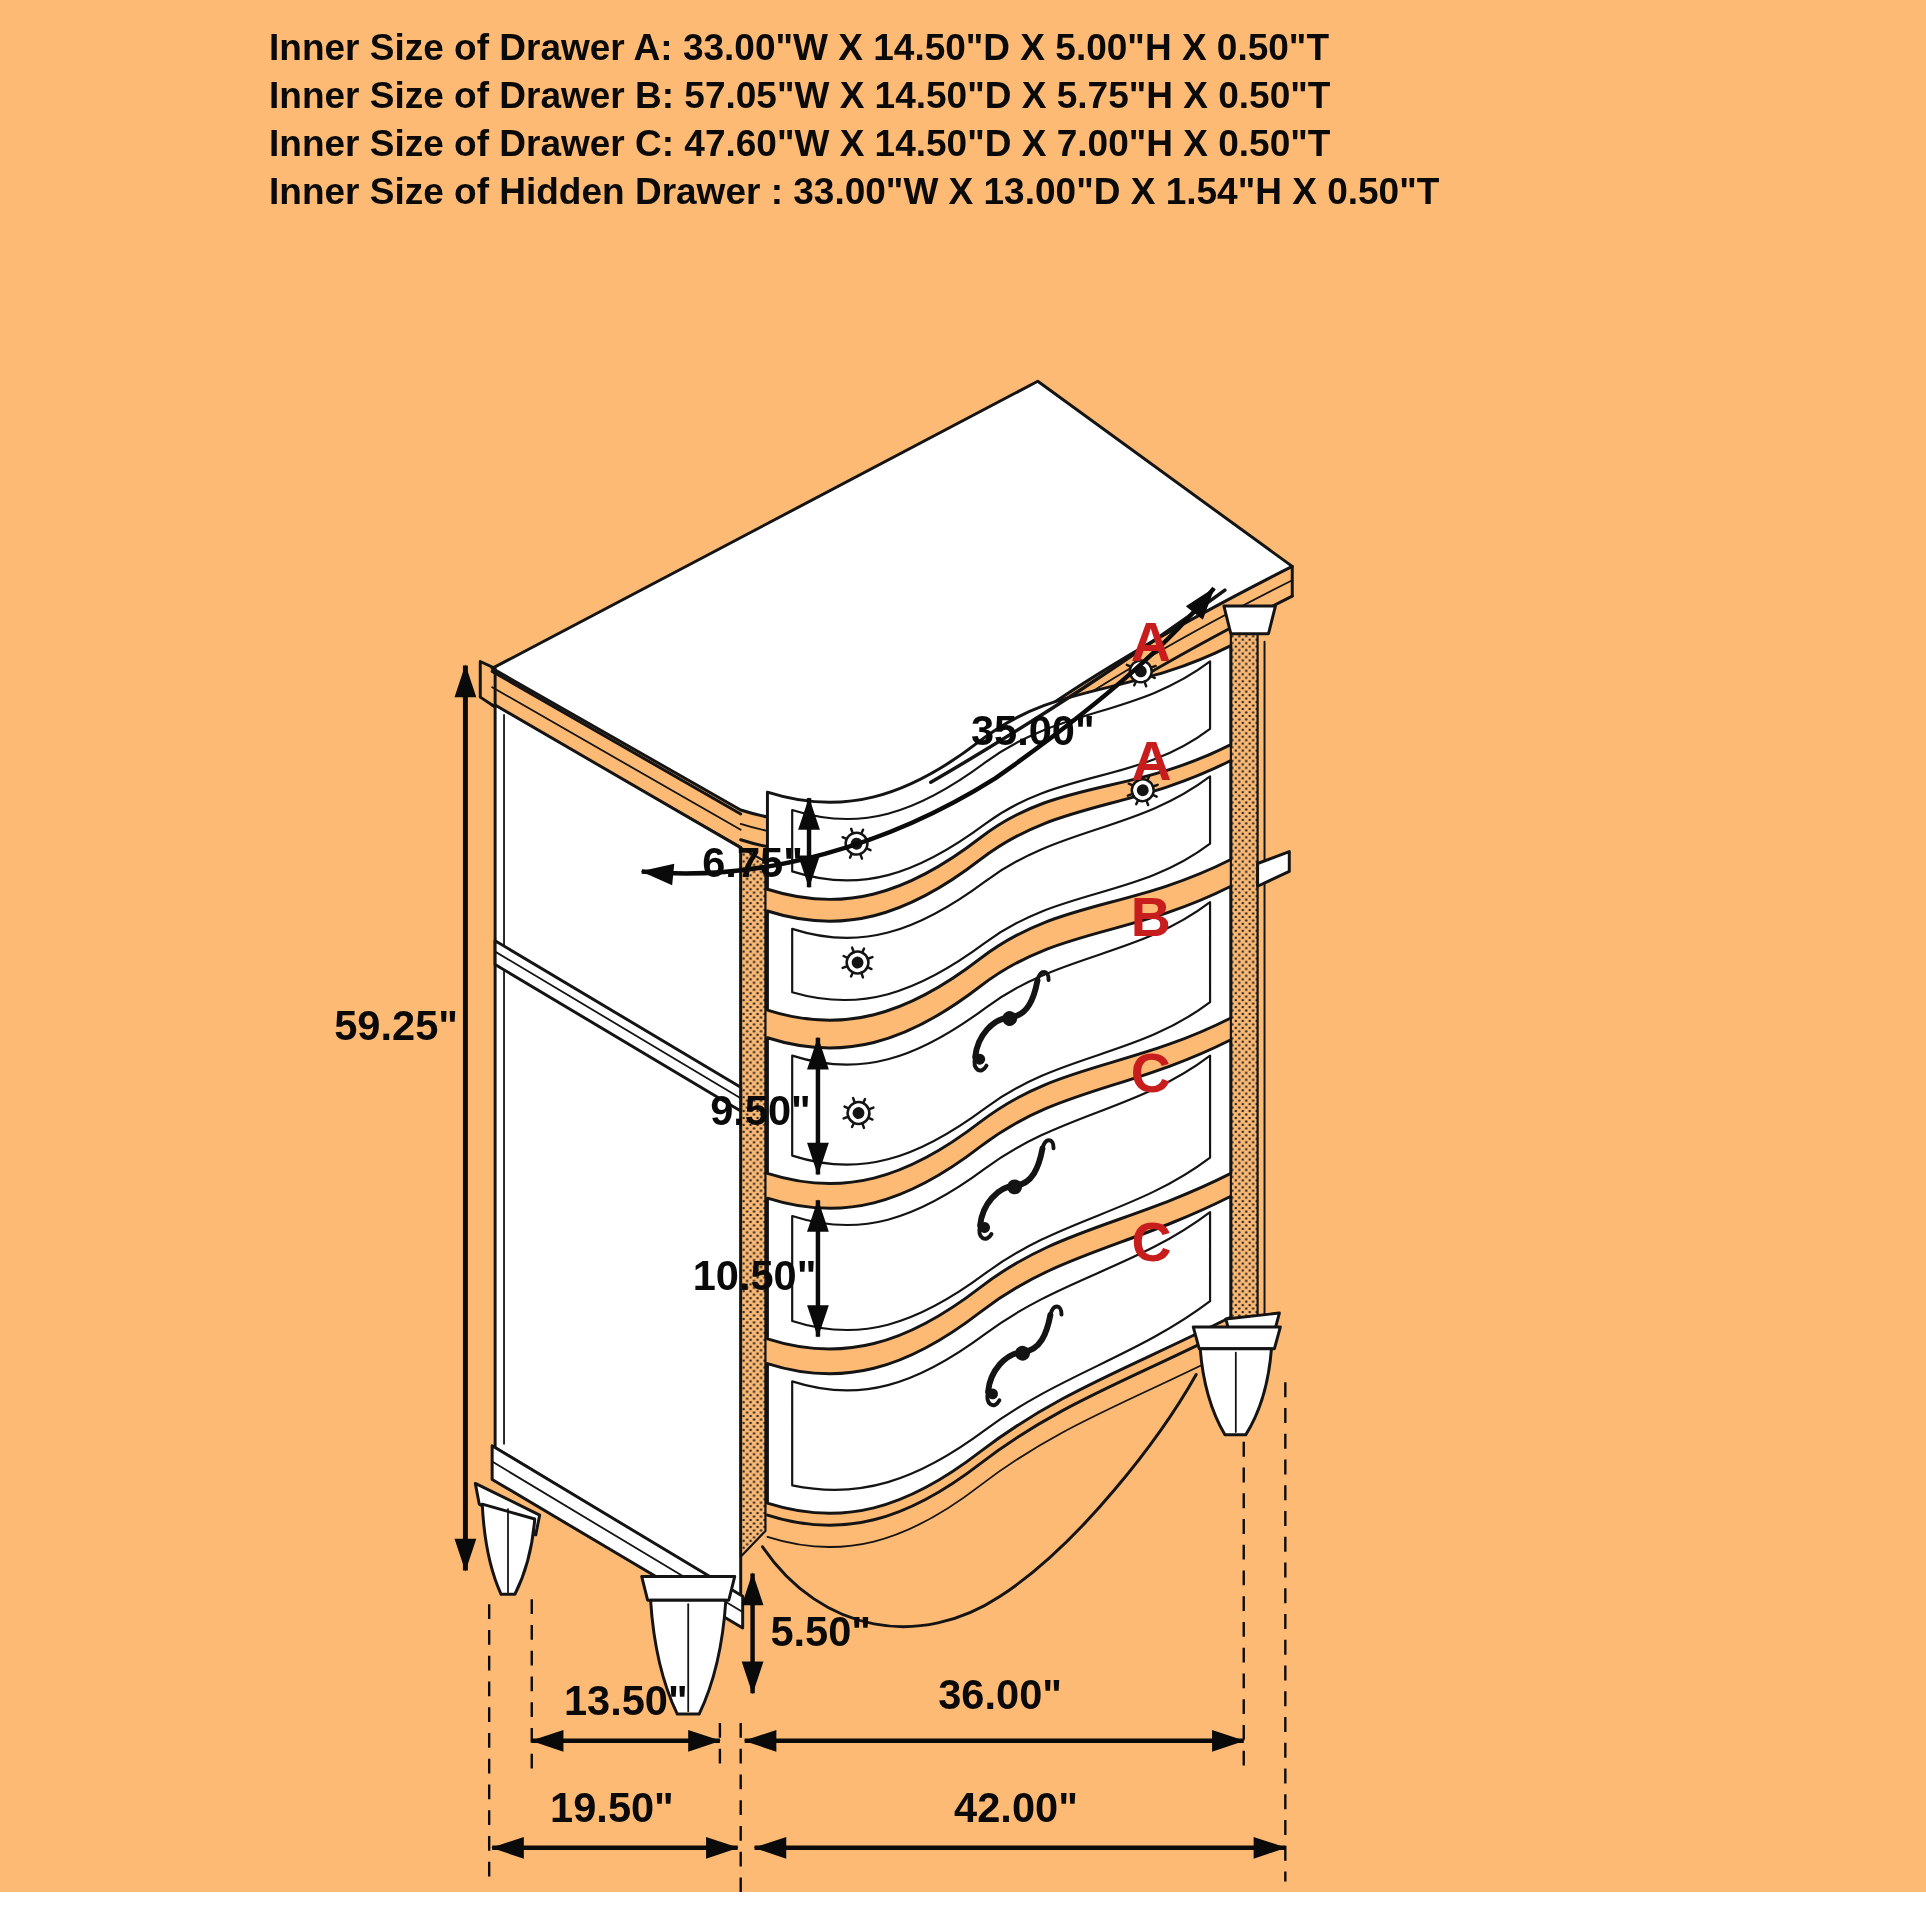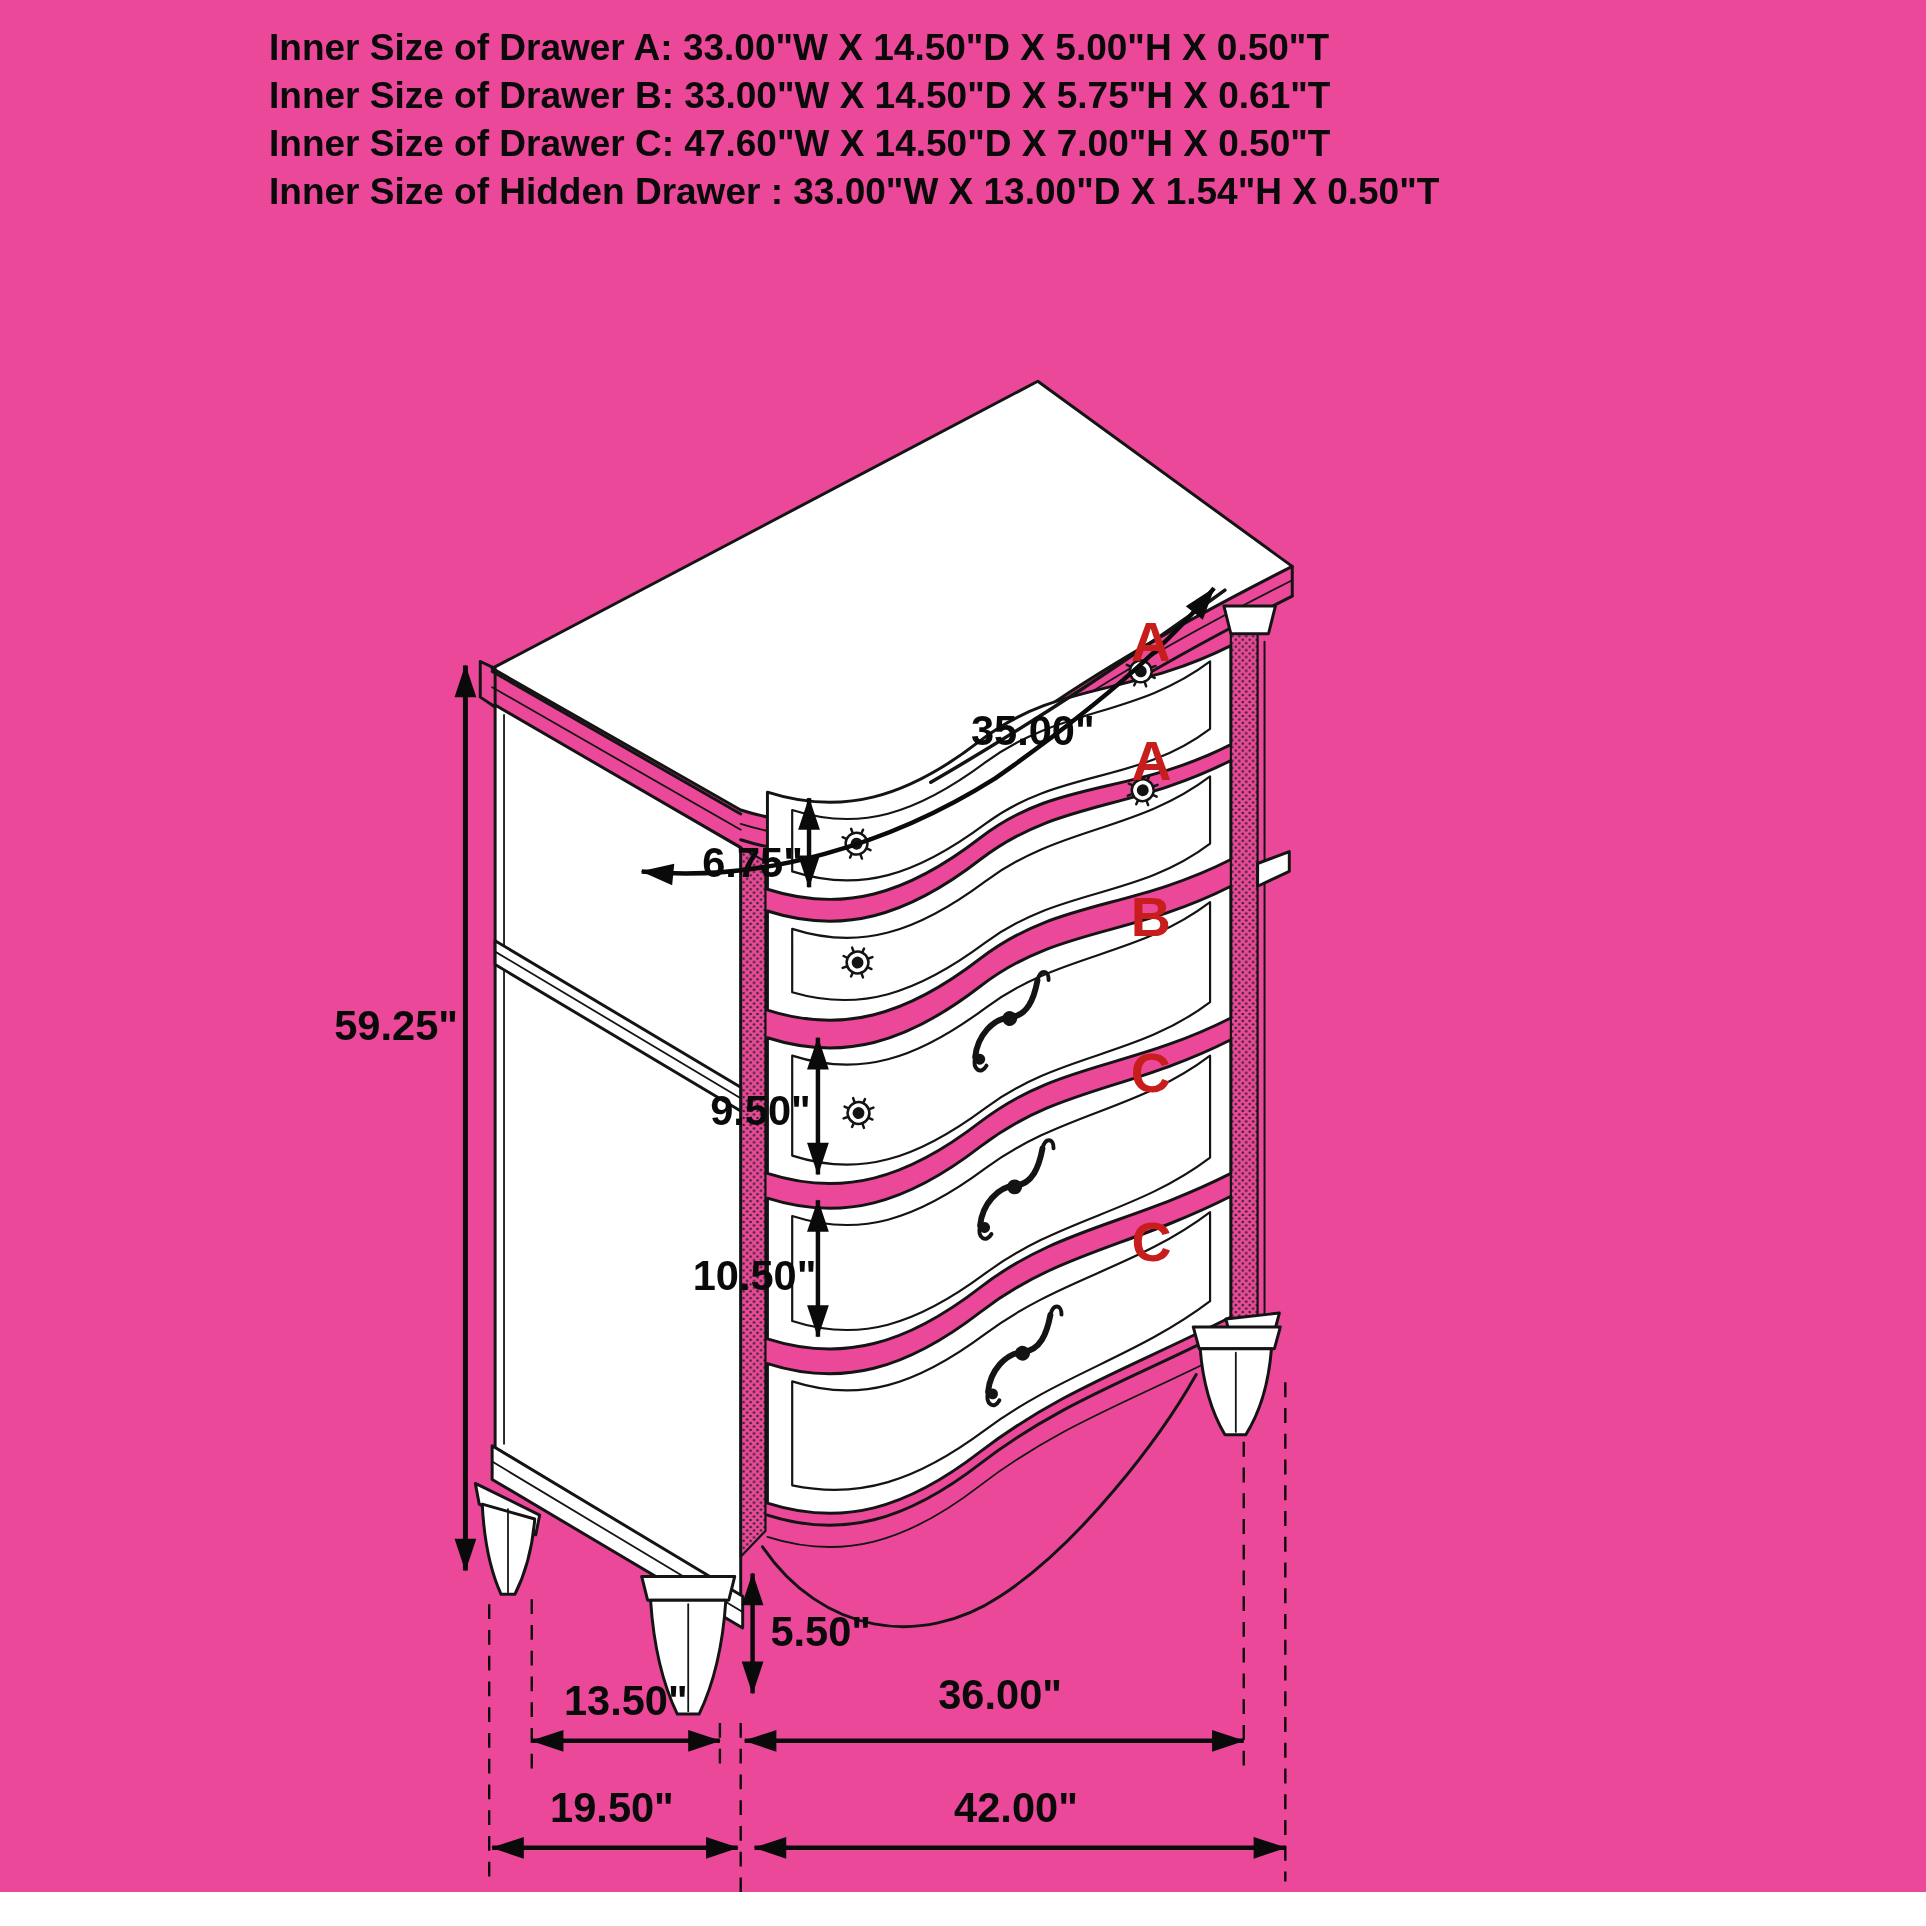--- a/index.html
+++ b/index.html
@@ -1,32 +1,32 @@
 <!DOCTYPE html>
 <html><head>
 <meta charset="utf-8">
 <style>
   html,body{margin:0;padding:0;background:#ffffff;}
-  #canvas{position:relative;width:1927px;height:1892px;background:#ec4899;overflow:hidden;
+  #canvas{position:relative;width:1927px;height:1892px;background:#fdba74;overflow:hidden;
           font-family:"Liberation Sans",sans-serif;}
   #spec-block{position:absolute;left:269px;top:24px;font-size:37px;font-weight:bold;
               line-height:48px;color:#0a0a0a;white-space:nowrap;}
   svg{position:absolute;left:0;top:0;}
   svg text{font-family:"Liberation Sans",sans-serif;font-weight:bold;}
   .dim{font-size:42px;fill:#0a0a0a;}
   .rl{font-size:56px;}
 </style>
 </head>
 <body>
 
 <div id="canvas">
 
   <div id="spec-block">
     <div>Inner Size of Drawer A: 33.00"W X 14.50"D X 5.00"H X 0.50"T</div>
-    <div>Inner Size of Drawer B: 33.00"W X 14.50"D X 5.75"H X 0.61"T</div>
+    <div>Inner Size of Drawer B: 57.05"W X 14.50"D X 5.75"H X 0.50"T</div>
     <div>Inner Size of Drawer C: 47.60"W X 14.50"D X 7.00"H X 0.50"T</div>
     <div>Inner Size of Hidden Drawer : 33.00"W X 13.00"D X 1.54"H X 0.50"T</div>
   </div>
 
   <svg width="1927" height="1927" viewBox="0 0 1946 1946">
     <defs>
       <pattern id="knurl" width="7" height="7" patternUnits="userSpaceOnUse">
         <circle cx="2" cy="2" r="1.3" fill="#2a2a2a"></circle>
         <circle cx="5.5" cy="5.5" r="1.3" fill="#2a2a2a"></circle>
       </pattern>

